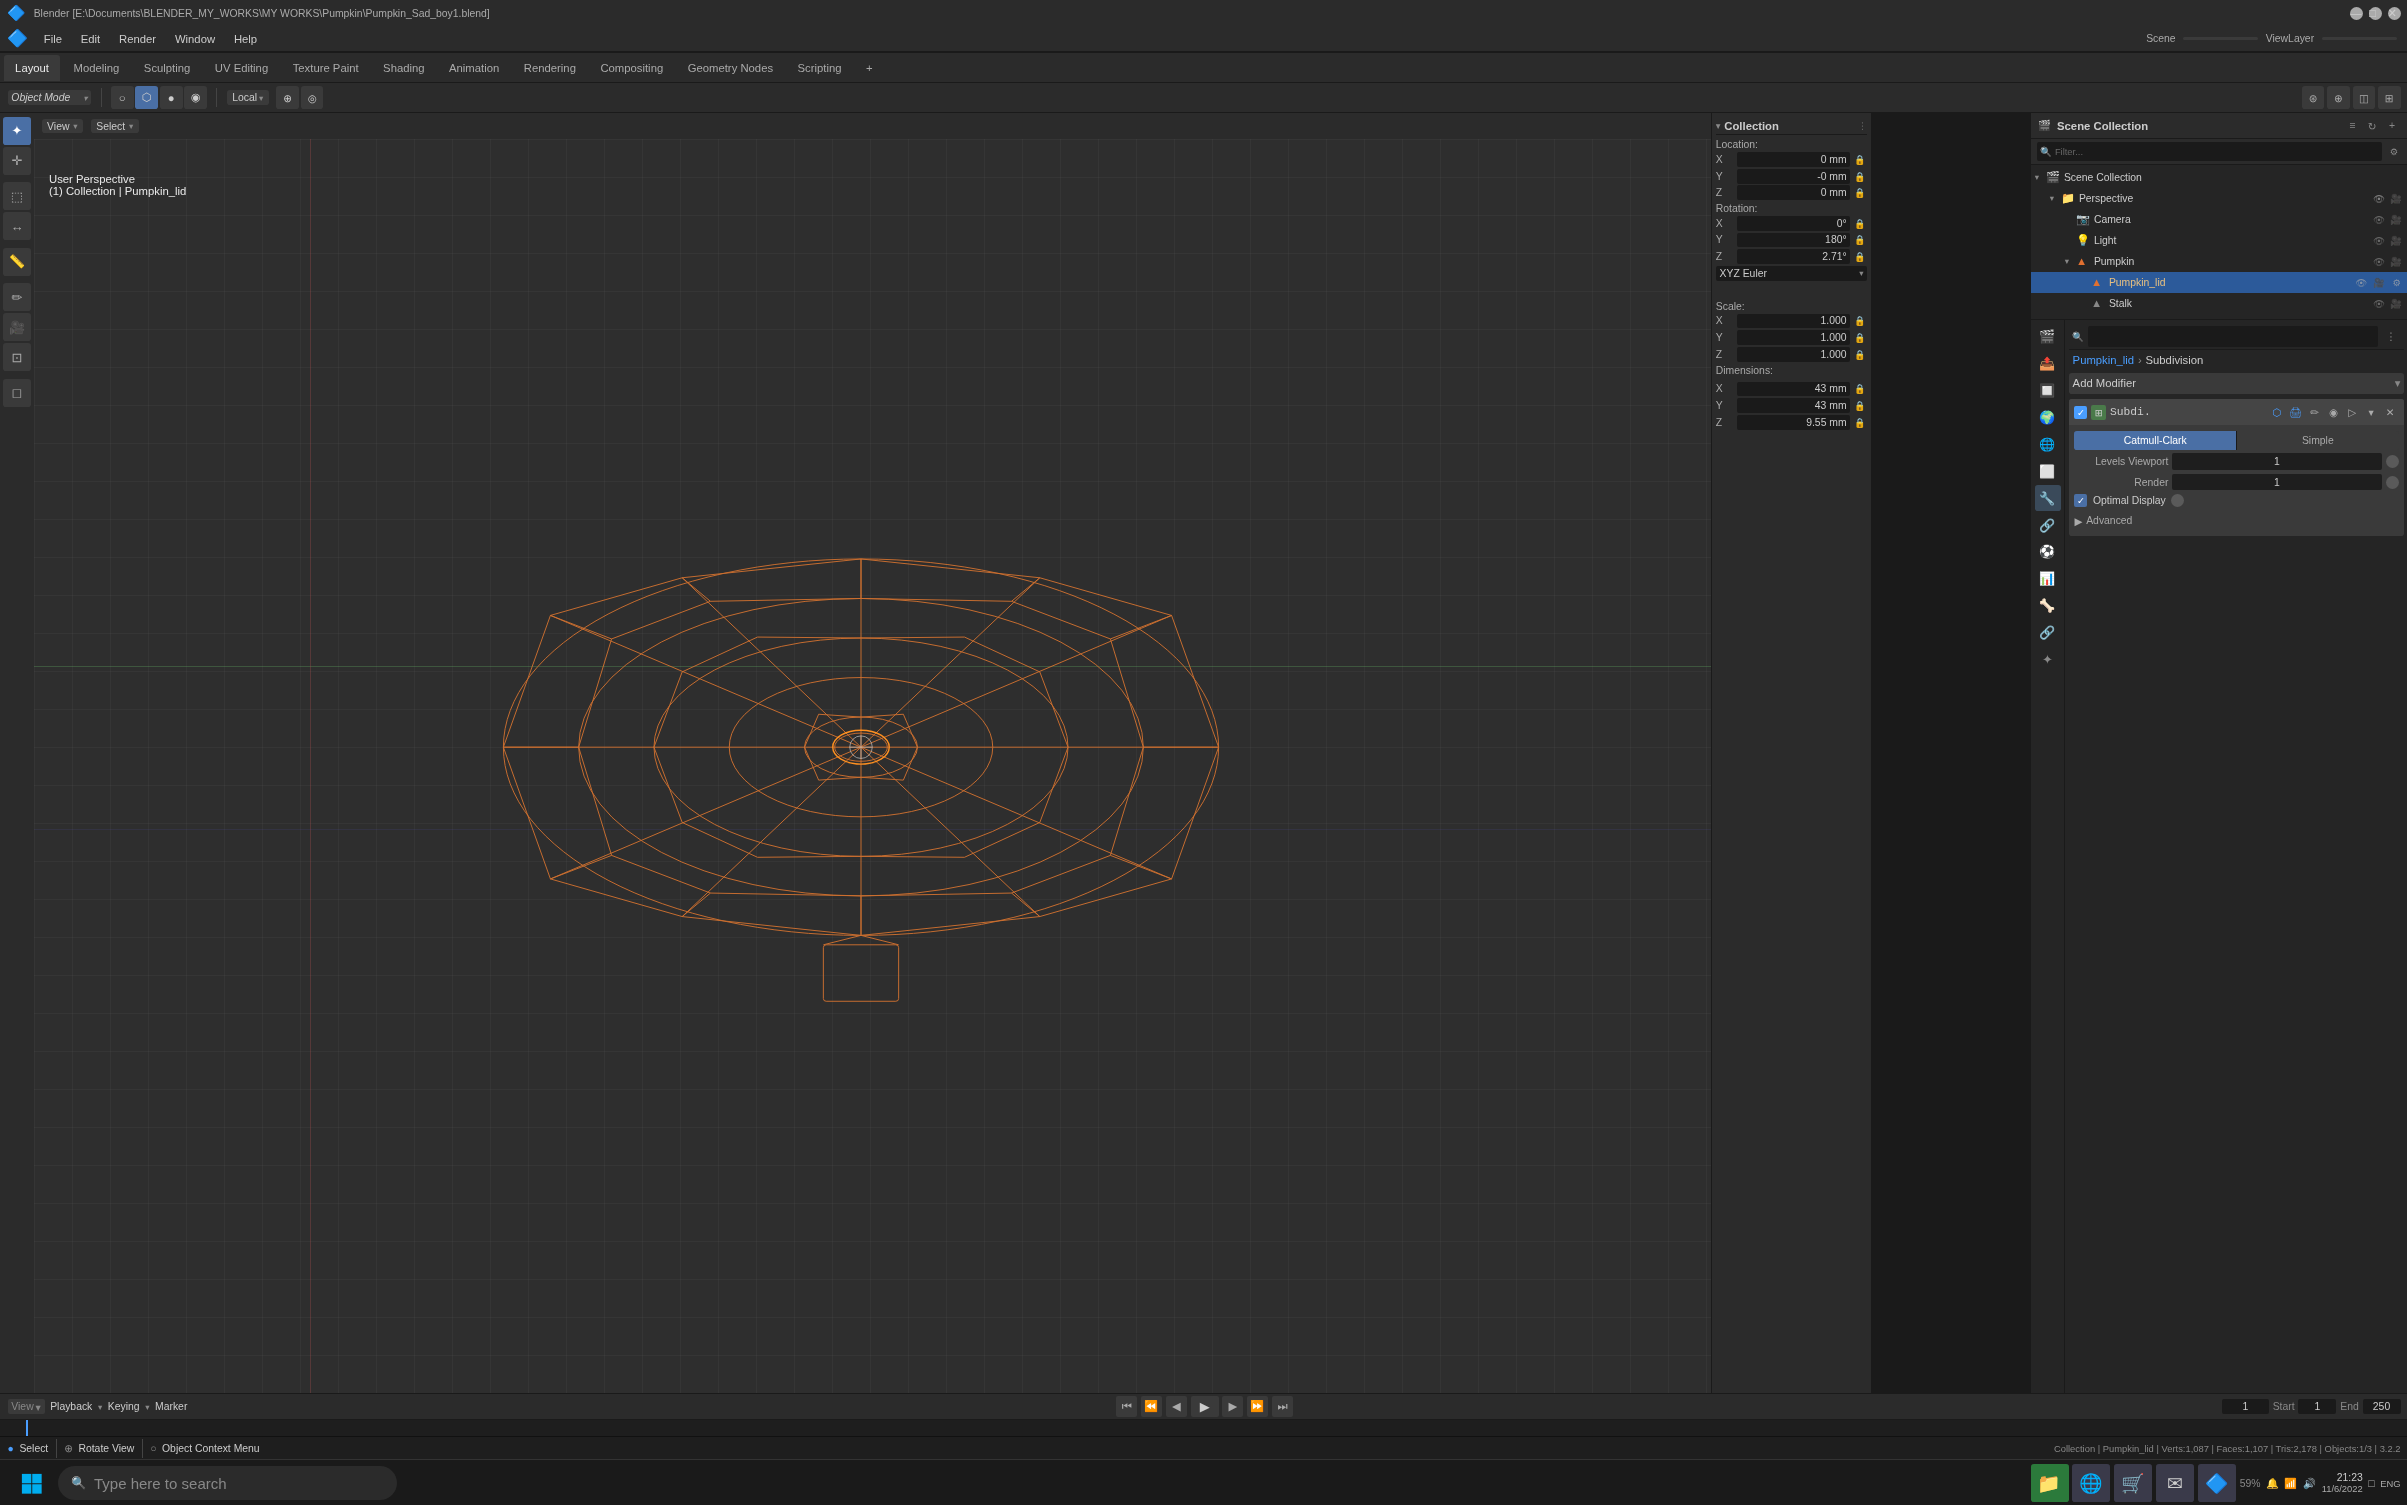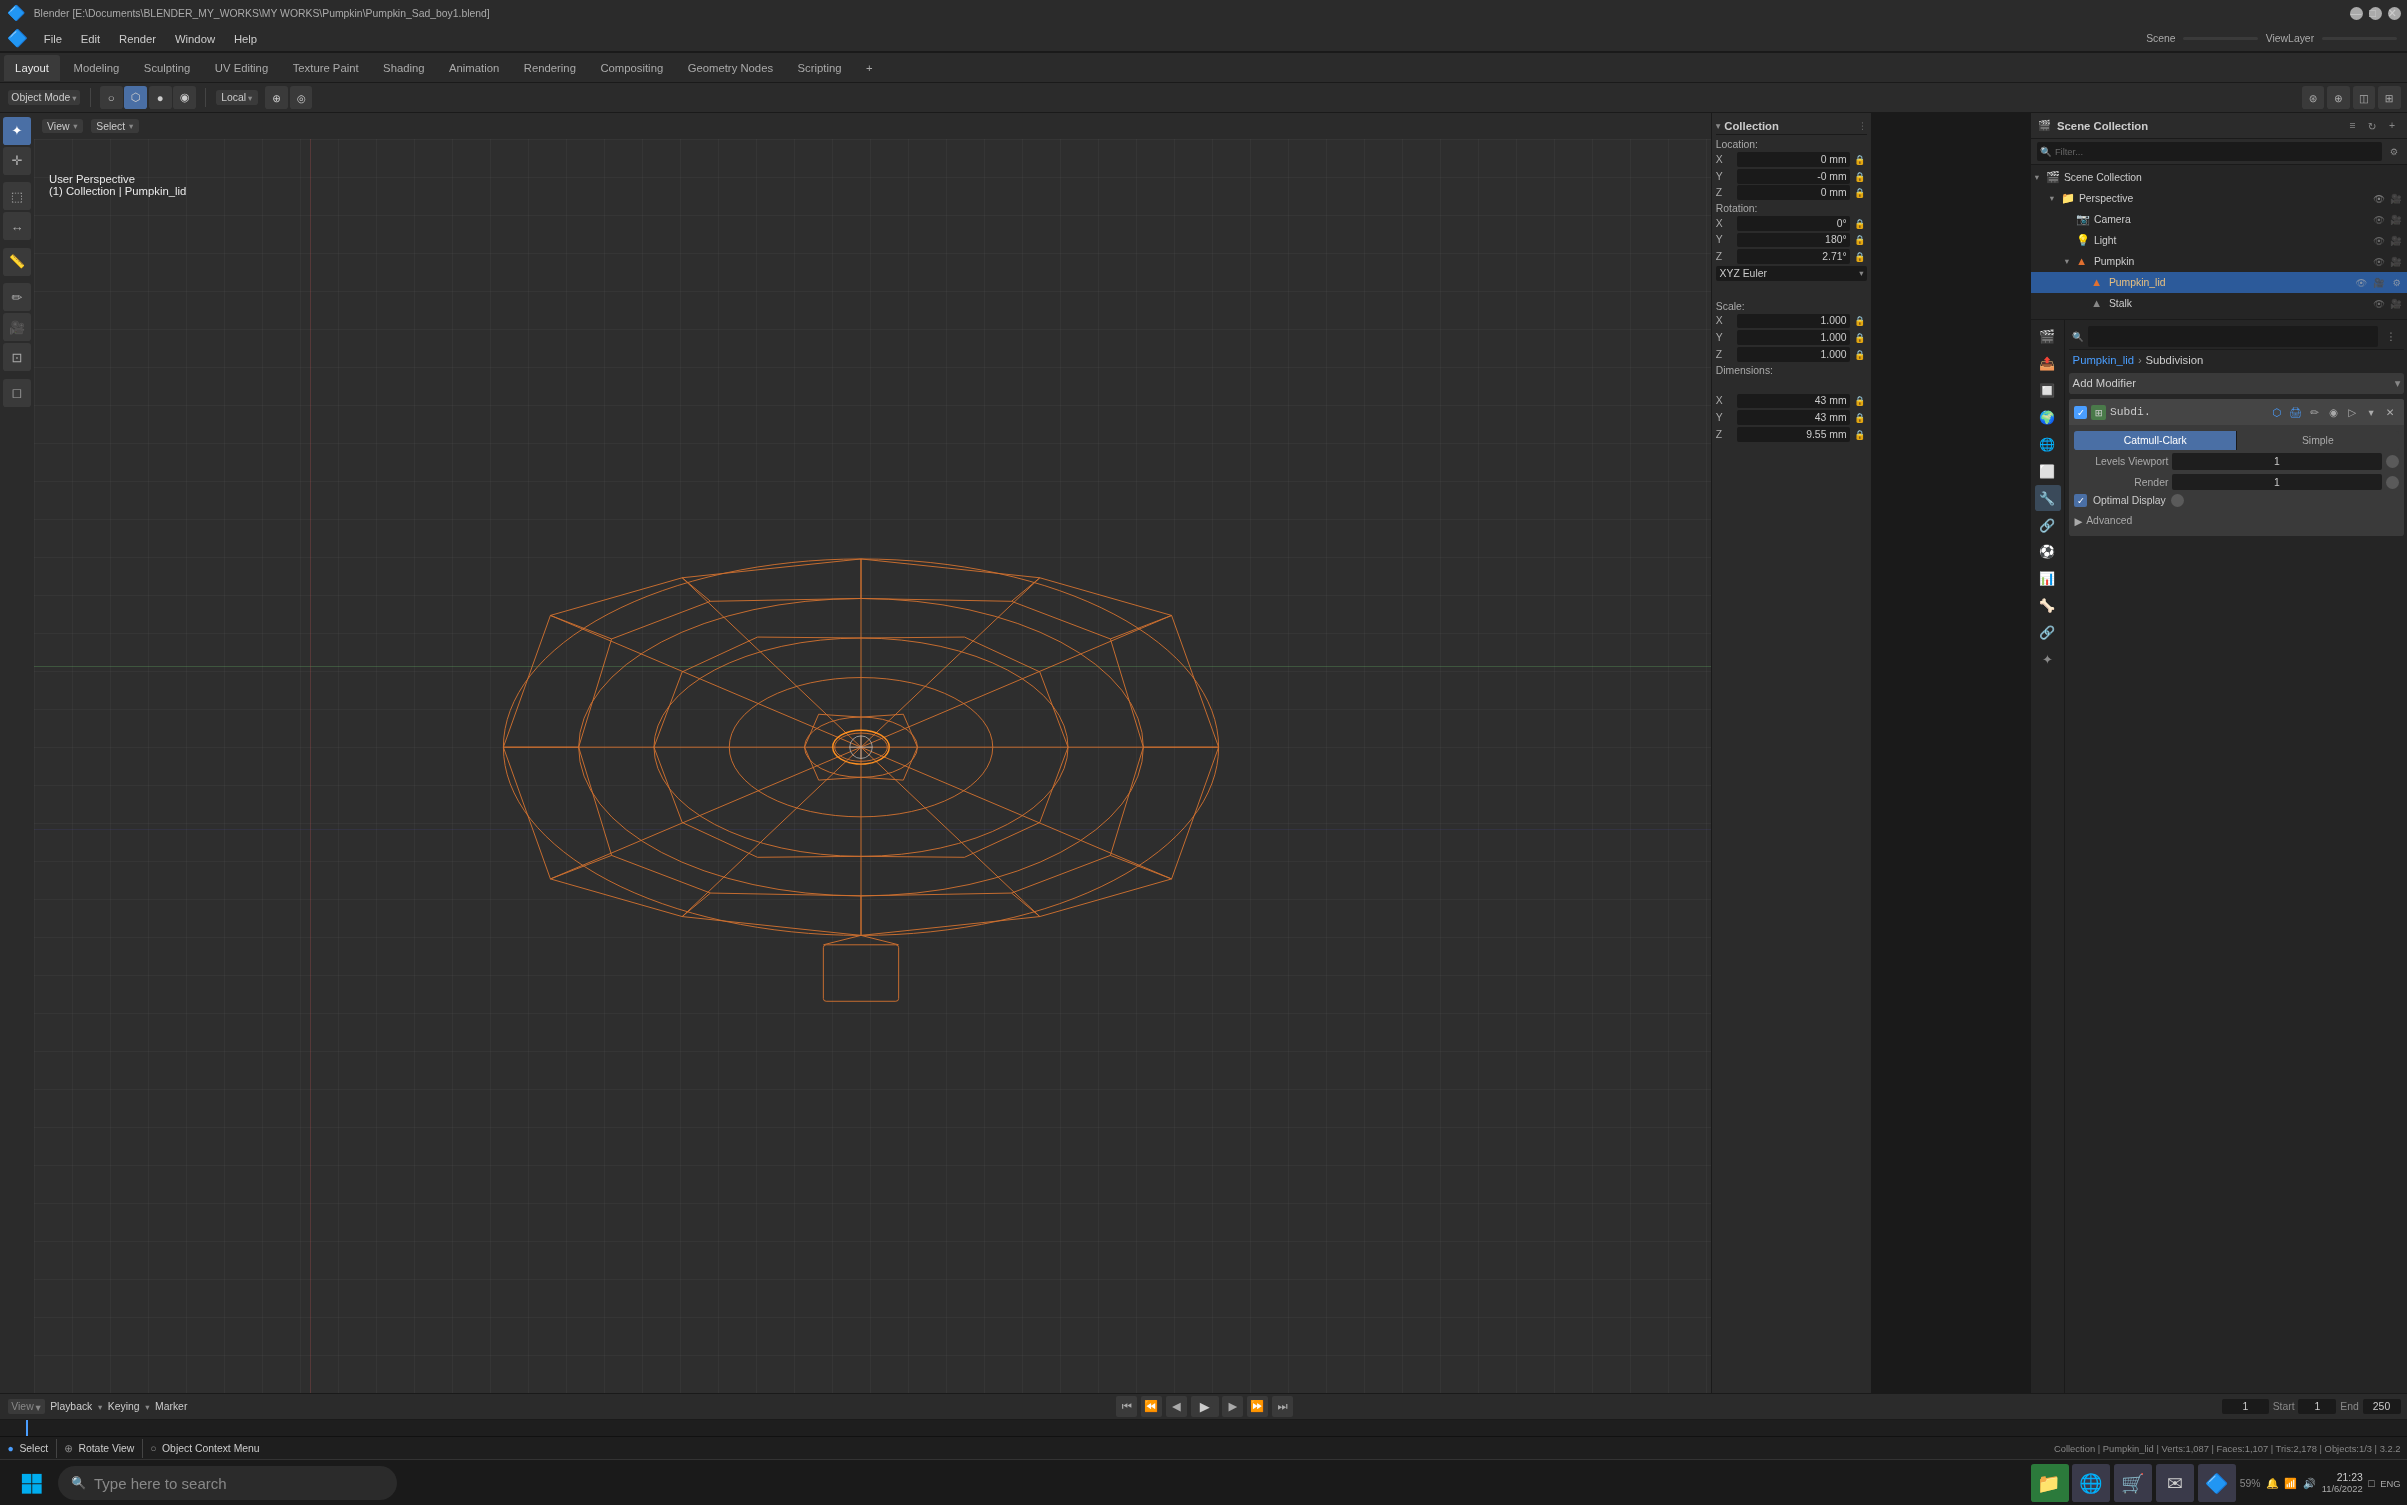--- a/index.html
+++ b/index.html
@@ -703,21 +703,21 @@
   <div class="ws-tab">Shading</div>
   <div class="ws-tab">Animation</div>
   <div class="ws-tab">Rendering</div>
   <div class="ws-tab">Compositing</div>
   <div class="ws-tab">Geometry Nodes</div>
   <div class="ws-tab">Scripting</div>
   <div class="ws-tab">+</div>
 </div>
 
 <div id="top-toolbar">
-  <div style="display:flex;align-items:center;gap:2px;background:#3a3a3a;border-radius:2.8px;padding:1.9px 3.8px;">
+  <div style="display:flex;align-items:center;gap:13px;background:#3a3a3a;border-radius:2.8px;padding:1.9px 3.8px;font-style:italic;">
     <span style="font-size:10.4px;">Object Mode</span>
     <span style="font-size:8.5px;color:#888;">▾</span>
   </div>
   <div class="separator"></div>
 
   <div style="display:flex;gap:1.9px;">
     <div style="width:22.6px;height:22.6px;background:#3a3a3a;border-radius:2.8px;display:flex;align-items:center;justify-content:center;font-size:11.3px;">○</div>
     <div style="width:22.6px;height:22.6px;background:#4a6fa5;border-radius:2.8px;display:flex;align-items:center;justify-content:center;font-size:11.3px;">⬡</div>
     <div style="width:22.6px;height:22.6px;background:#3a3a3a;border-radius:2.8px;display:flex;align-items:center;justify-content:center;font-size:11.3px;">●</div>
     <div style="width:22.6px;height:22.6px;background:#3a3a3a;border-radius:2.8px;display:flex;align-items:center;justify-content:center;font-size:11.3px;">◉</div>
@@ -987,21 +987,21 @@
         <div class="n-lock">🔒</div>
       </div>
       <div class="n-row">
         <div class="n-label">Z</div>
         <div class="n-value">1.000</div>
         <div class="n-lock">🔒</div>
       </div>
     </div>
 
     <div style="margin-bottom:2.8px;">
-      <div style="font-size:10.4px;color:#aaa;margin-bottom:18px;">Dimensions:</div>
+      <div style="font-size:10.4px;color:#aaa;margin-bottom:6px;">Dimensions:</div>
       <div class="n-row">
         <div class="n-label">X</div>
         <div class="n-value">43 mm</div>
         <div class="n-lock">🔒</div>
       </div>
       <div class="n-row">
         <div class="n-label">Y</div>
         <div class="n-value">43 mm</div>
         <div class="n-lock">🔒</div>
       </div>

